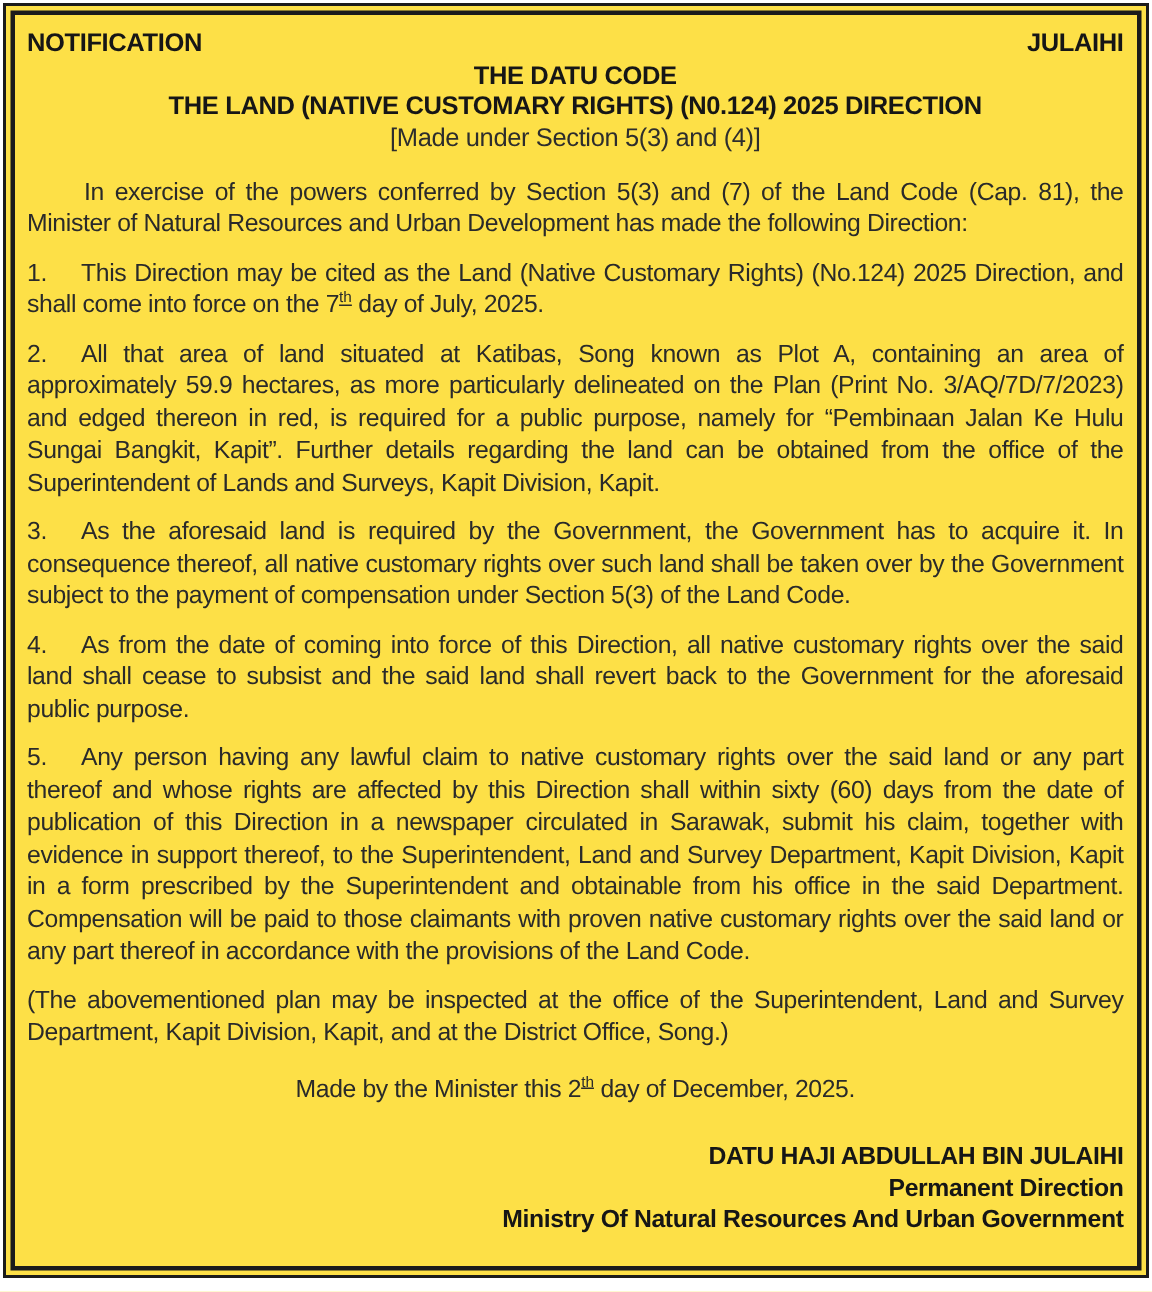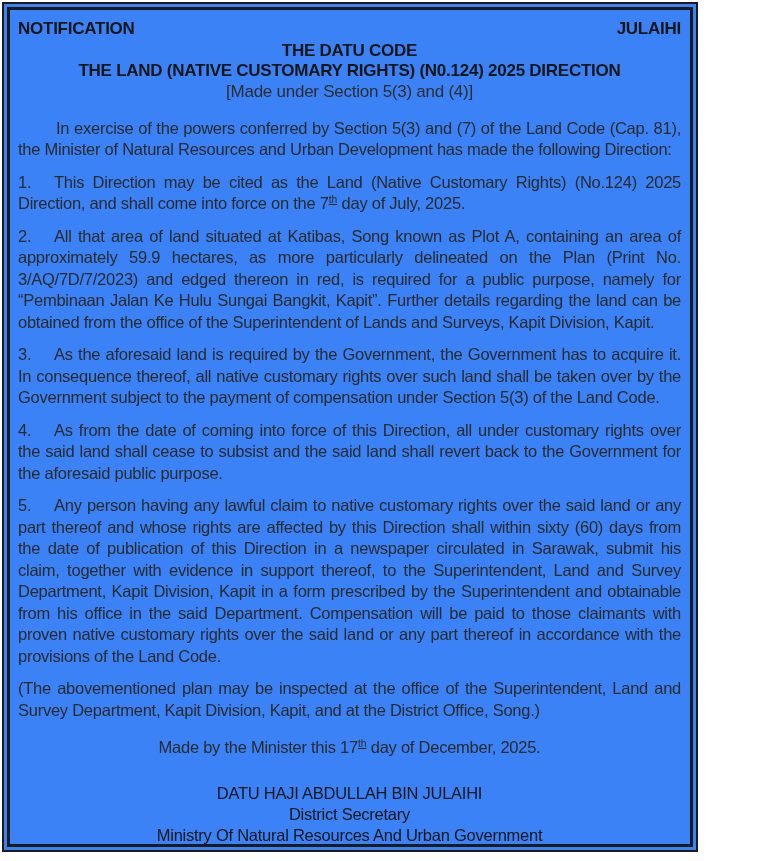--- a/index.html
+++ b/index.html
@@ -5,25 +5,25 @@
   * { box-sizing: border-box; margin: 0; padding: 0; }
   html, body {
     width: 768px;
     background: #ffffff;
     font-family: "Liberation Sans", "DejaVu Sans", sans-serif;
   }
   body { height: 861px; overflow: hidden; }
 
   .page-outer {
     margin: 2px 22px 9px 2px;
-    width: 696px;
+    width: 764px;
     height: 850px;
     border: 2px solid #1b1b1b;
     padding: 3px;
-    background: #3b82f6;
+    background: #fde047;
   }
   .page-inner {
     width: 100%;
     height: 100%;
     border: 3px solid #1b1b1b;
     padding: 8px 9px 8px 8px;
     overflow: hidden;
   }
 
   .doc {
@@ -78,22 +78,22 @@
   }
 
   p.plan-note { margin-top: 4px; }
 
   p.made-by {
     text-align: center;
     margin: 16px 0 24px 0;
   }
 
   .signature-block {
-    text-align: center;
-    font-weight: 400;
+    text-align: right;
+    font-weight: 700;
     color: #161616;
     font-size: 16.5px;
     line-height: 21px;
   }
 </style>
 </head>
 <body>
 
 <div class="page-outer">
   <div class="page-inner">
@@ -111,29 +111,29 @@
       </div>
 
       <p class="para intro">In exercise of the powers conferred by Section 5(3) and (7) of the Land Code (Cap. 81), the Minister of Natural Resources and Urban Development has made the following Direction:</p>
 
       <p class="para"><span class="item-num">1.</span><span>This Direction may be cited as the Land (Native Customary Rights) (No.124) 2025 Direction, and shall come into force on the 7</span><sup>th</sup><span> day of July, 2025.</span></p>
 
       <p class="para"><span class="item-num">2.</span><span>All that area of land situated at Katibas, Song known as Plot A, containing an area of approximately 59.9 hectares, as more particularly delineated on the Plan (Print No. 3/AQ/7D/7/2023) and edged thereon in red, is required for a public purpose, namely for “Pembinaan Jalan Ke Hulu Sungai Bangkit, Kapit”. Further details regarding the land can be obtained from the office of the Superintendent of Lands and Surveys, Kapit Division, Kapit.</span><sup></sup><span></span></p>
 
       <p class="para"><span class="item-num">3.</span><span>As the aforesaid land is required by the Government, the Government has to acquire it. In consequence thereof, all native customary rights over such land shall be taken over by the Government subject to the payment of compensation under Section 5(3) of the Land Code.</span><sup></sup><span></span></p>
 
-      <p class="para"><span class="item-num">4.</span><span>As from the date of coming into force of this Direction, all under customary rights over the said land shall cease to subsist and the said land shall revert back to the Government for the aforesaid public purpose.</span><sup></sup><span></span></p>
+      <p class="para"><span class="item-num">4.</span><span>As from the date of coming into force of this Direction, all native customary rights over the said land shall cease to subsist and the said land shall revert back to the Government for the aforesaid public purpose.</span><sup></sup><span></span></p>
 
       <p class="para"><span class="item-num">5.</span><span>Any person having any lawful claim to native customary rights over the said land or any part thereof and whose rights are affected by this Direction shall within sixty (60) days from the date of publication of this Direction in a newspaper circulated in Sarawak, submit his claim, together with evidence in support thereof, to the Superintendent, Land and Survey Department, Kapit Division, Kapit in a form prescribed by the Superintendent and obtainable from his office in the said Department. Compensation will be paid to those claimants with proven native customary rights over the said land or any part thereof in accordance with the provisions of the Land Code.</span><sup></sup><span></span></p>
 
       <p class="para plan-note">(The abovementioned plan may be inspected at  the office of the Superintendent, Land and Survey Department, Kapit Division, Kapit, and at the District Office, Song.)</p>
 
-      <p class="made-by"><span>Made by the Minister this 17</span><sup>th</sup><span> day of December, 2025.</span></p>
+      <p class="made-by"><span>Made by the Minister this 2</span><sup>th</sup><span> day of December, 2025.</span></p>
 
       <div class="signature-block">
         <div>DATU HAJI ABDULLAH BIN JULAIHI</div>
-        <div>District Secretary</div>
+        <div>Permanent Direction</div>
         <div>Ministry Of Natural Resources And Urban Government</div>
       </div>
 
     </div>
   </div>
 </div>
 
 </body></html>

